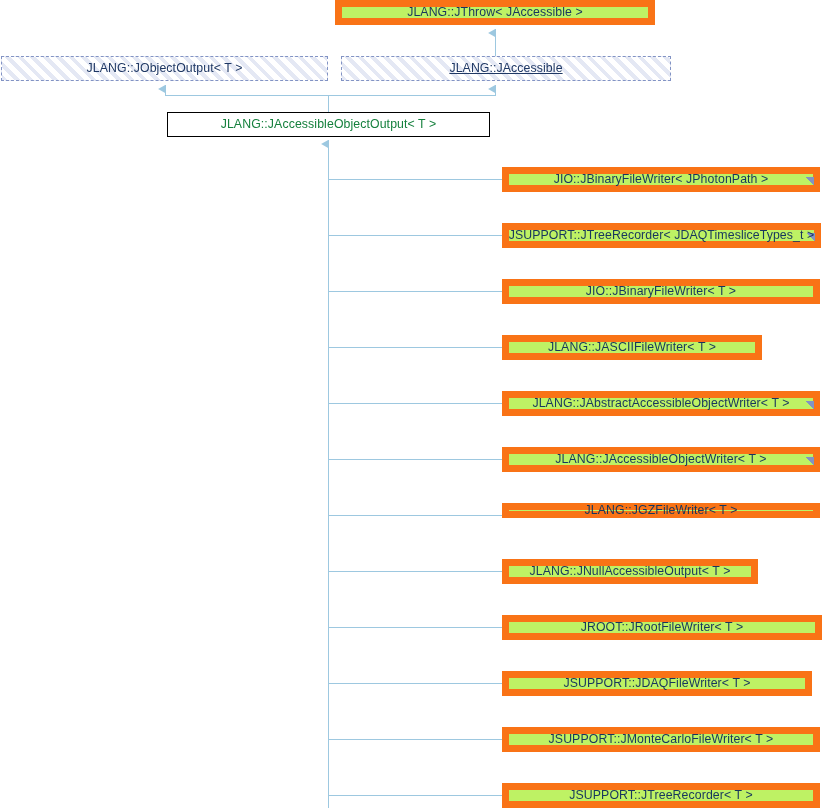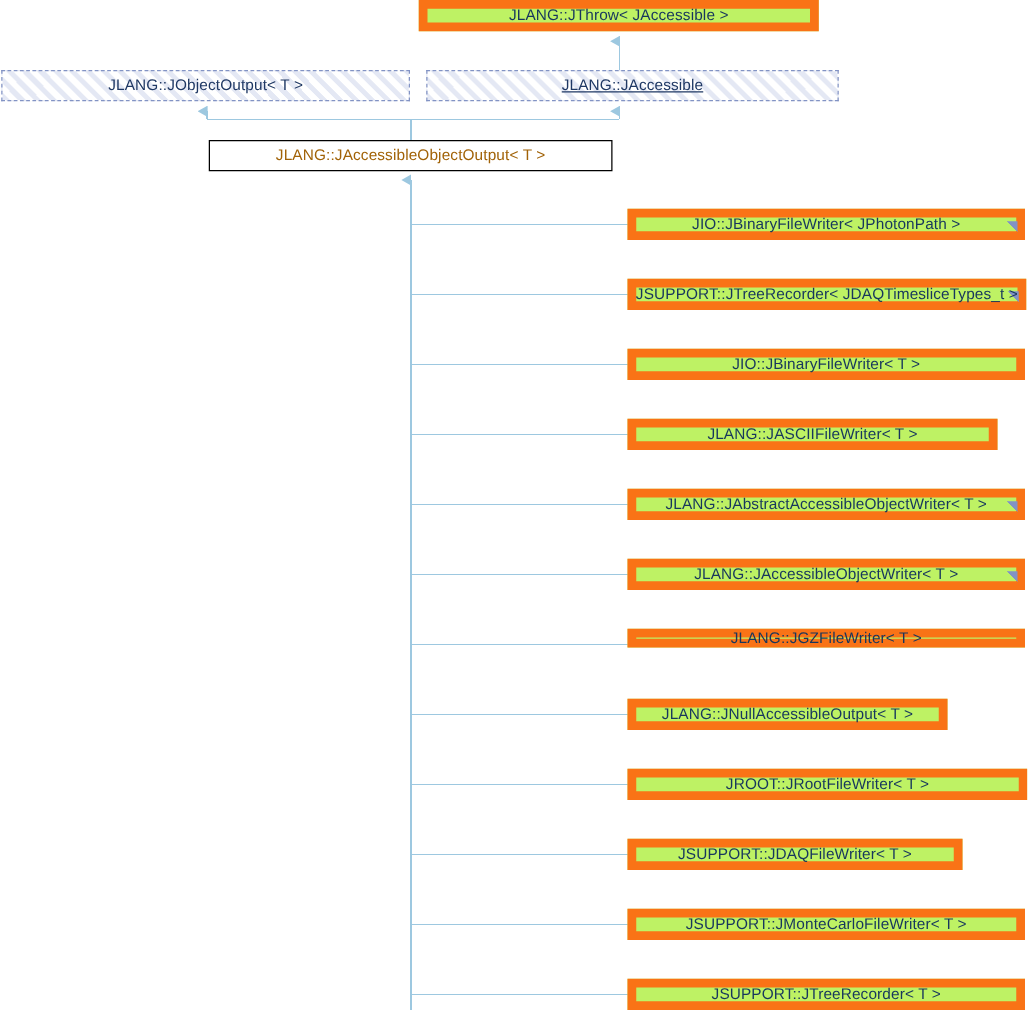--- a/index.html
+++ b/index.html
@@ -47,21 +47,21 @@
   .node.linked {
     background: #bef264;
     border: 7px solid #f97316;
     color: #17365d;
   }
 
   
   .node.current {
     background: #ffffff;
     border: 1px solid #000000;
-    color: #a16207;
+    color: #15803d;
   }
 
   
   .node.abstract {
     border: 1px dashed #8293c4;
     color: #1f3864;
     background-color: #ffffff;
     background-image: repeating-linear-gradient(
       45deg,
       #e4e8f4 0px,
@@ -155,21 +155,21 @@
 
   <div class="node linked" style="left:502px; top:223px; width:319px; height:25px;">
     <span class="label">JSUPPORT::JTreeRecorder&lt; JDAQTimesliceTypes_t &gt;</span>
     <span class="corner"></span>
   </div>
 
   <div class="node linked" style="left:502px; top:279px; width:318px; height:25px;">
     <span class="label">JIO::JBinaryFileWriter&lt; T &gt;</span>
   </div>
 
-  <div class="node linked" style="left:502px; top:335px; width:296px; height:25px;">
+  <div class="node linked" style="left:502px; top:335px; width:260px; height:25px;">
     <span class="label">JLANG::JASCIIFileWriter&lt; T &gt;</span>
   </div>
 
   <div class="node linked" style="left:502px; top:391px; width:318px; height:25px;">
     <span class="label">JLANG::JAbstractAccessibleObjectWriter&lt; T &gt;</span>
     <span class="corner"></span>
   </div>
 
   <div class="node linked" style="left:502px; top:447px; width:318px; height:25px;">
     <span class="label">JLANG::JAccessibleObjectWriter&lt; T &gt;</span>
@@ -181,21 +181,21 @@
   </div>
 
   <div class="node linked" style="left:502px; top:559px; width:256px; height:25px;">
     <span class="label">JLANG::JNullAccessibleOutput&lt; T &gt;</span>
   </div>
 
   <div class="node linked" style="left:502px; top:615px; width:320px; height:25px;">
     <span class="label">JROOT::JRootFileWriter&lt; T &gt;</span>
   </div>
 
-  <div class="node linked" style="left:502px; top:671px; width:268px; height:25px;">
+  <div class="node linked" style="left:502px; top:671px; width:310px; height:25px;">
     <span class="label">JSUPPORT::JDAQFileWriter&lt; T &gt;</span>
   </div>
 
   <div class="node linked" style="left:502px; top:727px; width:318px; height:25px;">
     <span class="label">JSUPPORT::JMonteCarloFileWriter&lt; T &gt;</span>
   </div>
 
   <div class="node linked" style="left:502px; top:783px; width:318px; height:25px;">
     <span class="label">JSUPPORT::JTreeRecorder&lt; T &gt;</span>
   </div>

